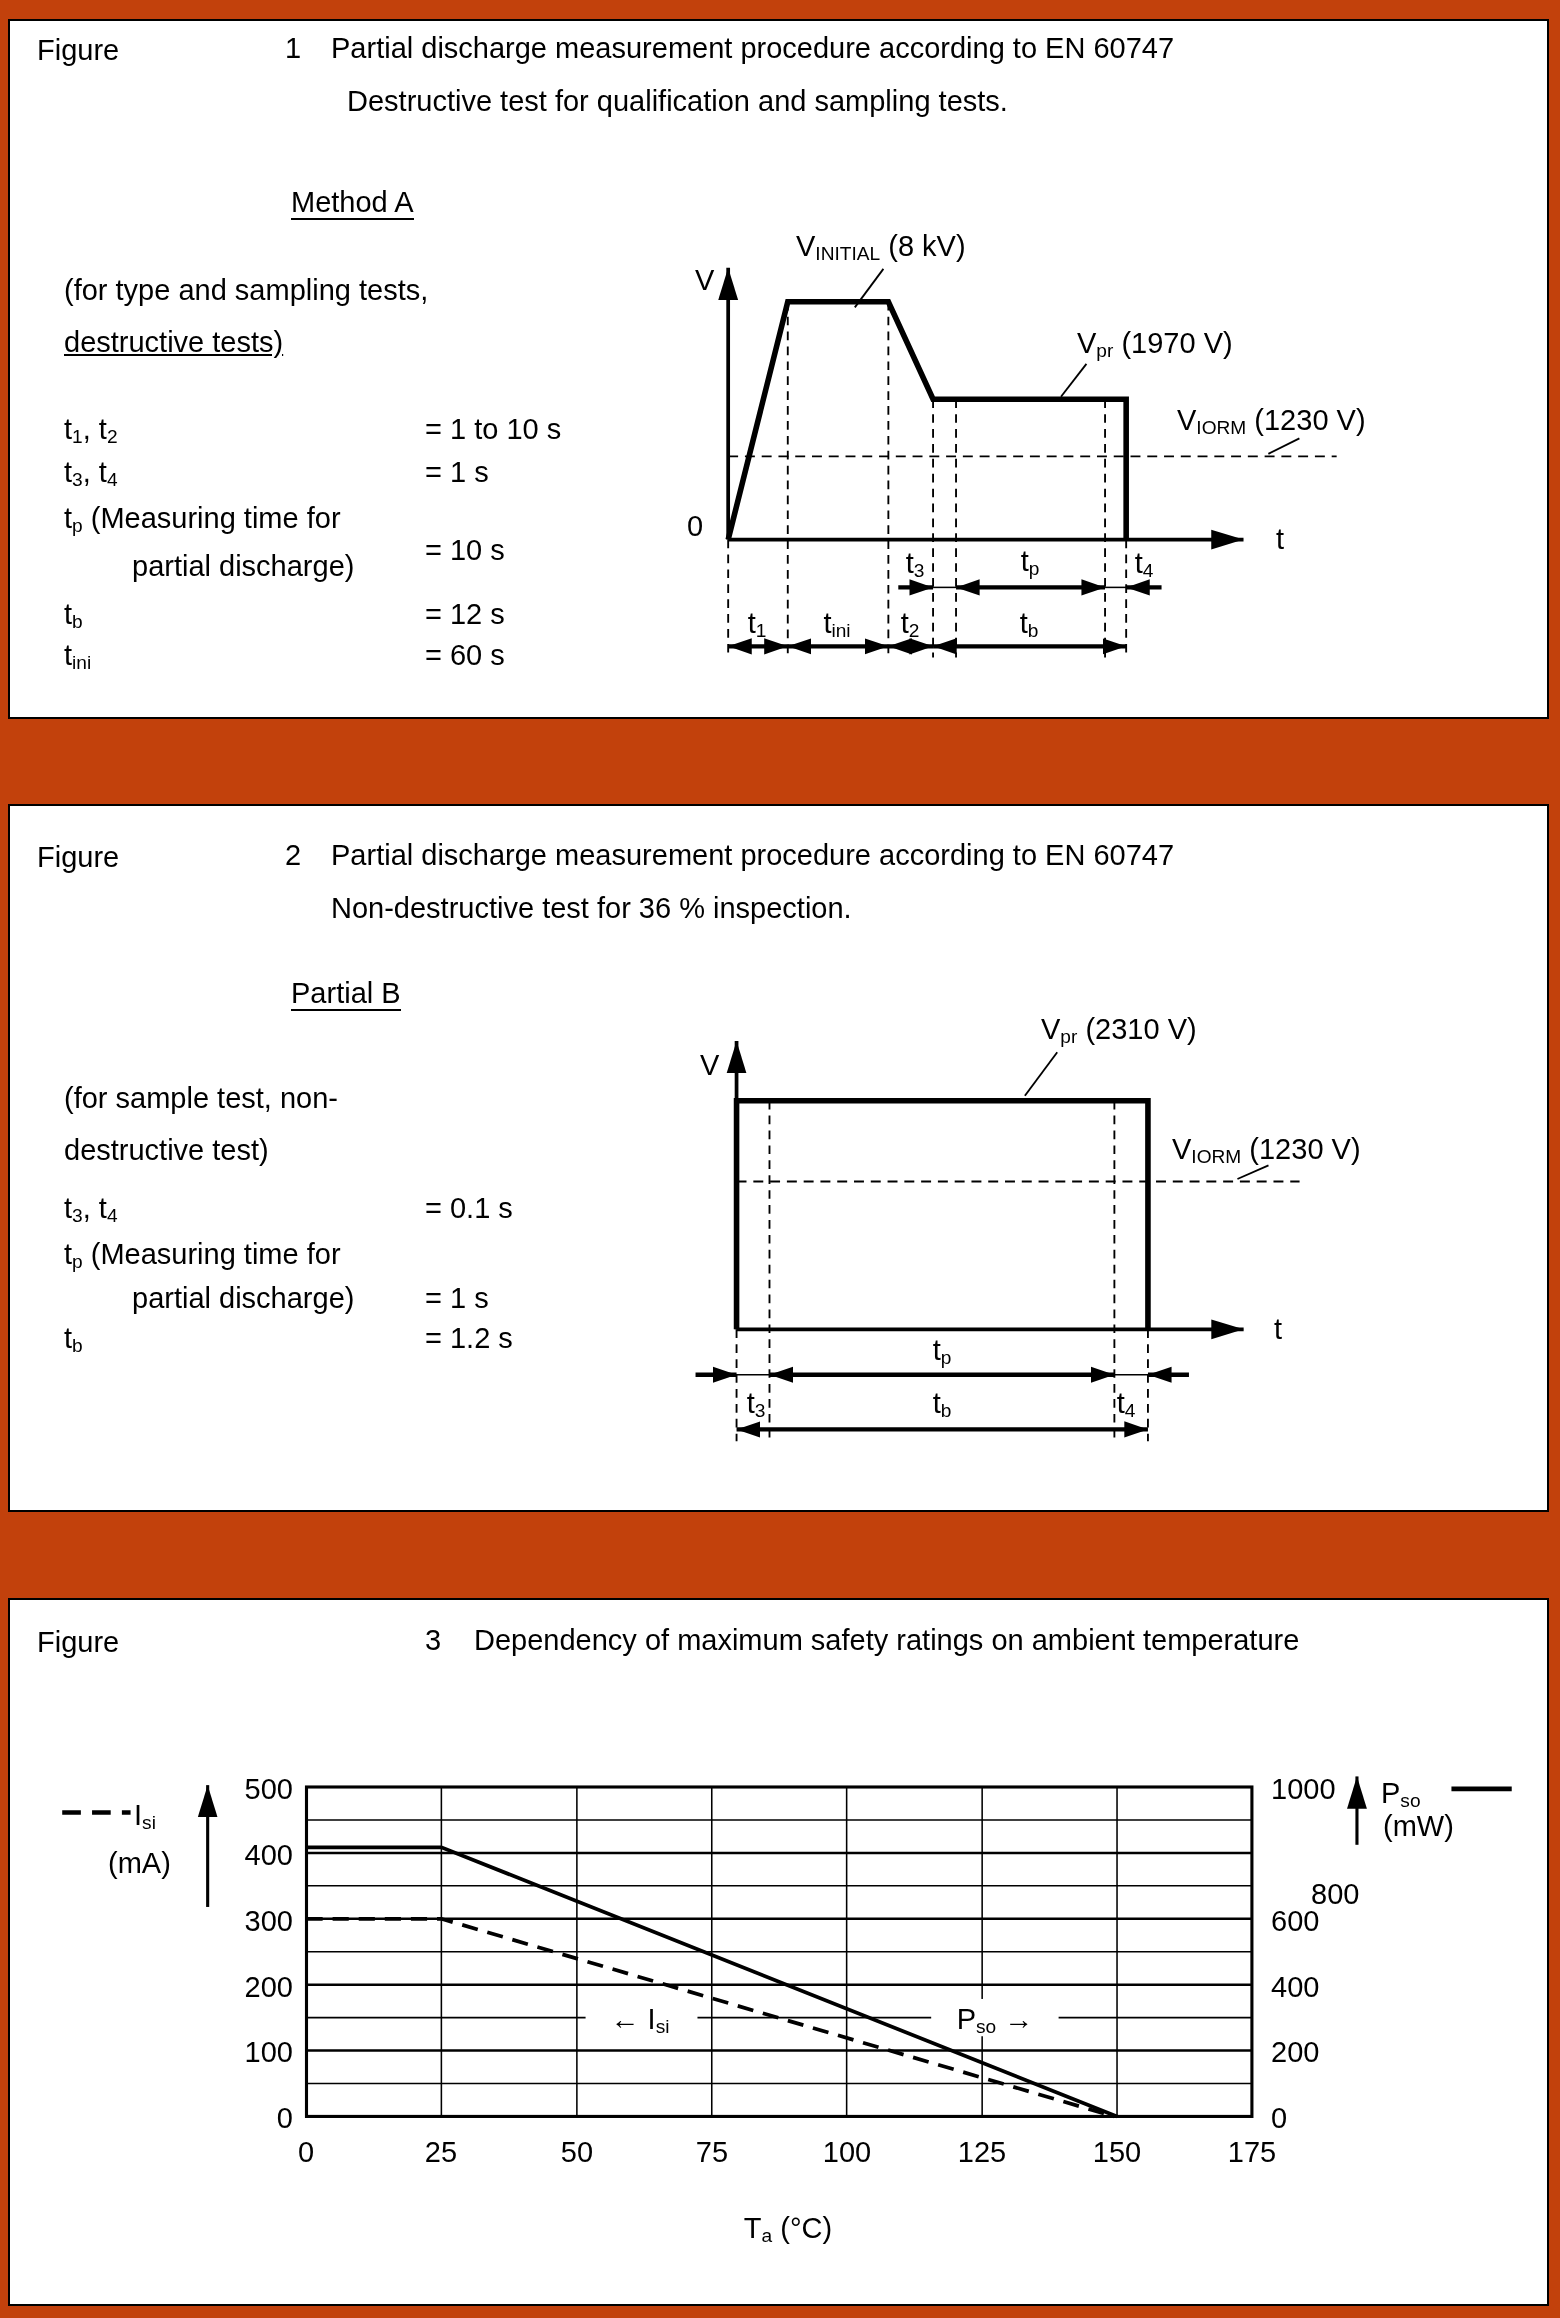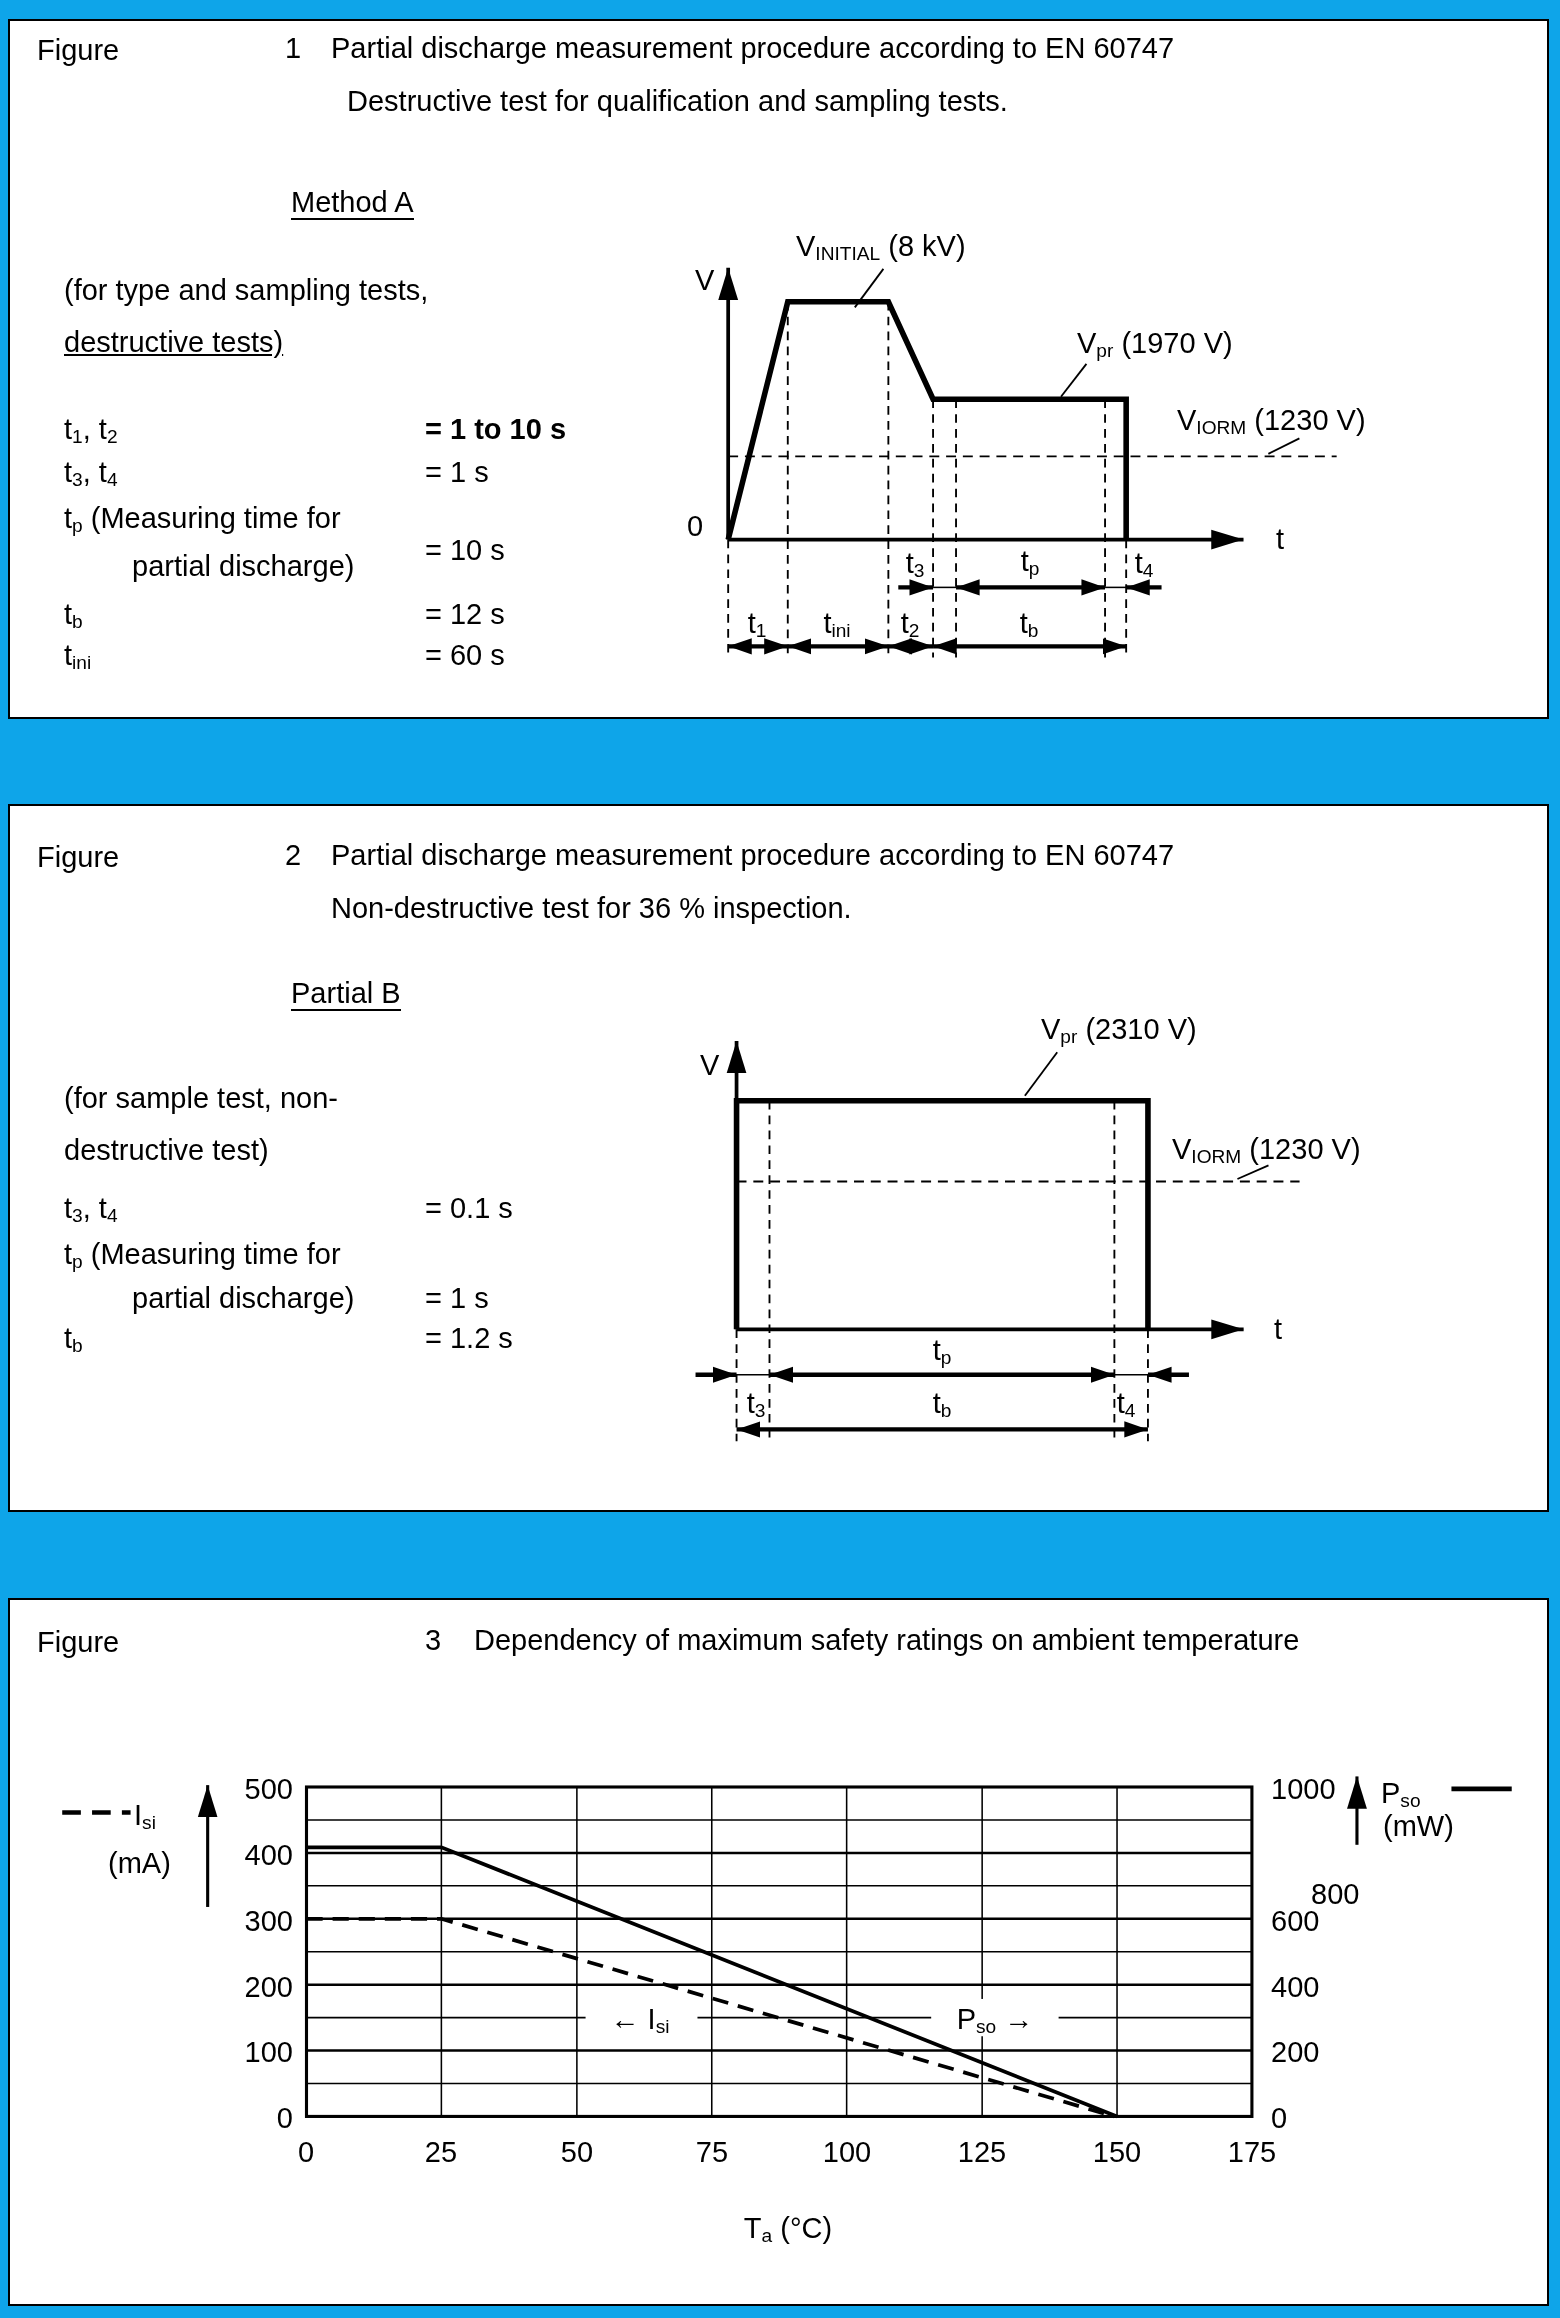--- a/index.html
+++ b/index.html
@@ -1,16 +1,16 @@
 <!DOCTYPE html>
 <html style="font-size:10px"><head>
 <meta charset="utf-8">
 <style>
   html,body{margin:0;padding:0;background:#ffffff;}
-  .page{position:relative;width:1560px;height:2319px;background:#0ea5e9;
+  .page{position:relative;width:1560px;height:2319px;background:#c2410c;
         font-family:"Liberation Sans", sans-serif;font-size:29px;color:#000;overflow:hidden;}
   .figbox{position:absolute;left:7.5px;width:1537px;border:2.5px solid #000;background:#fff;}
   .t{position:absolute;white-space:nowrap;line-height:1.15;}
   .c{transform:translateX(-50%);}
   .r{width:75px;text-align:right;}
   .method{border-bottom:2.5px solid #000;padding-bottom:0;}
   sub{font-size:66%;line-height:0;position:relative;top:0.22em;vertical-align:baseline;}
   svg{position:absolute;overflow:visible;}
   .wave{fill:none;stroke:#000;stroke-width:9;}
   .axis{stroke:#000;stroke-width:6;}
@@ -35,21 +35,21 @@
   <div>
     <div class="t" style="left:37px;top:34px;">Figure</div>
     <div class="t" style="left:285px;top:32px;">1</div>
     <div class="t" style="left:331px;top:32px;">Partial discharge measurement procedure according to EN 60747</div>
     <div class="t" style="left:331px;top:85px;margin-left:16px;">Destructive test for qualification and sampling tests.</div>
     <div class="t" style="left:291px;top:186px;"><span class="method">Method A</span></div>
     <div class="t" style="left:64px;top:274px;">(for type and sampling tests,</div>
     <div class="t" style="left:64px;top:326px;text-decoration:underline;">destructive tests)</div>
 
     <div class="t" style="left:64px;top:413px;">t<sub>1</sub>, t<sub>2</sub></div>
-    <div class="t" style="left:425px;top:413px;font-weight:bold;">= 1 to 10 s</div>
+    <div class="t" style="left:425px;top:413px;">= 1 to 10 s</div>
     <div class="t" style="left:64px;top:456px;">t<sub>3</sub>, t<sub>4</sub></div>
     <div class="t" style="left:425px;top:456px;">= 1 s</div>
     <div class="t" style="left:64px;top:502px;">t<sub>p</sub> (Measuring time for</div>
     <div class="t" style="left:132px;top:550px;">partial discharge)</div>
     <div class="t" style="left:425px;top:534px;text-align:center;">= 10 s</div>
     <div class="t" style="left:64px;top:598px;">t<sub>b</sub></div>
     <div class="t" style="left:425px;top:598px;">= 12 s</div>
     <div class="t" style="left:64px;top:639px;">t<sub>ini</sub></div>
     <div class="t" style="left:425px;top:639px;">= 60 s</div>
 

